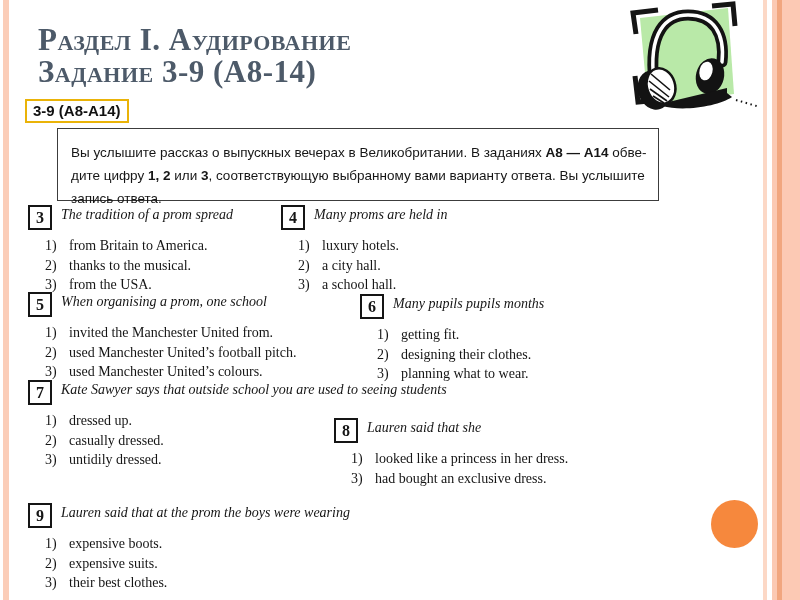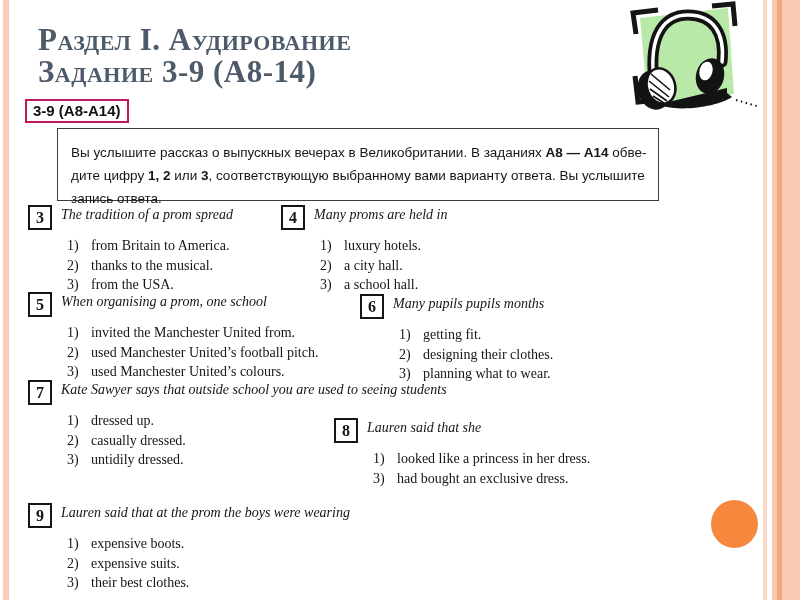--- a/index.html
+++ b/index.html
@@ -15,39 +15,39 @@
   .rs4{left:782px;width:18px;background:#FCC9B4;}
 
   
   .title1,.title2{position:absolute;left:38px;margin:0;color:#4D5A69;
       font-family:"Liberation Serif", serif;font-variant:small-caps;
       font-weight:600;letter-spacing:0.5px;white-space:nowrap;}
   .title1{top:22px;font-size:31px;}
   .title2{top:54px;font-size:31px;}
 
   
-  .task-label{position:absolute;left:25px;top:99px;border:2px solid #be185d;
+  .task-label{position:absolute;left:25px;top:99px;border:2px solid #eab308;
       background:#fff;padding:1px 6px 2px 6px;
       font-family:"Liberation Sans", sans-serif;font-weight:bold;font-size:15px;color:#111;}
 
   
   .instr-box{position:absolute;left:57px;top:128px;width:574px;height:47px;
       border:1.5px solid #3c3c3c;background:#fff;padding:12px 13px;
       font-family:"Liberation Sans", sans-serif;font-size:13.5px;color:#161616;}
   .instr-box .iline{line-height:23px;white-space:nowrap;}
   .instr-box .b{font-weight:bold;}
 
   
   .question{position:absolute;color:#151515;}
   .q-head{white-space:nowrap;}
   .q-num{display:inline-block;width:20px;height:21px;border:2px solid #151515;
       text-align:center;line-height:21px;font-weight:bold;font-size:16px;
       margin-right:9px;vertical-align:-4px;background:#fff;}
   .q-stem{font-size:14px;font-style:italic;}
-  .q-opts{margin:6px 0 0 39px;}
+  .q-opts{margin:6px 0 0 17px;}
   .opt{line-height:19.5px;font-size:14px;white-space:nowrap;}
   .opt-n{display:inline-block;width:24px;}
 
   .q-pos-3{left:28px;top:205px;}
   .q-pos-4{left:281px;top:205px;}
   .q-pos-5{left:28px;top:292px;}
   .q-pos-6{left:360px;top:294px;}
   .q-pos-7{left:28px;top:380px;}
   .q-pos-8{left:334px;top:418px;}
   .q-pos-9{left:28px;top:503px;}

